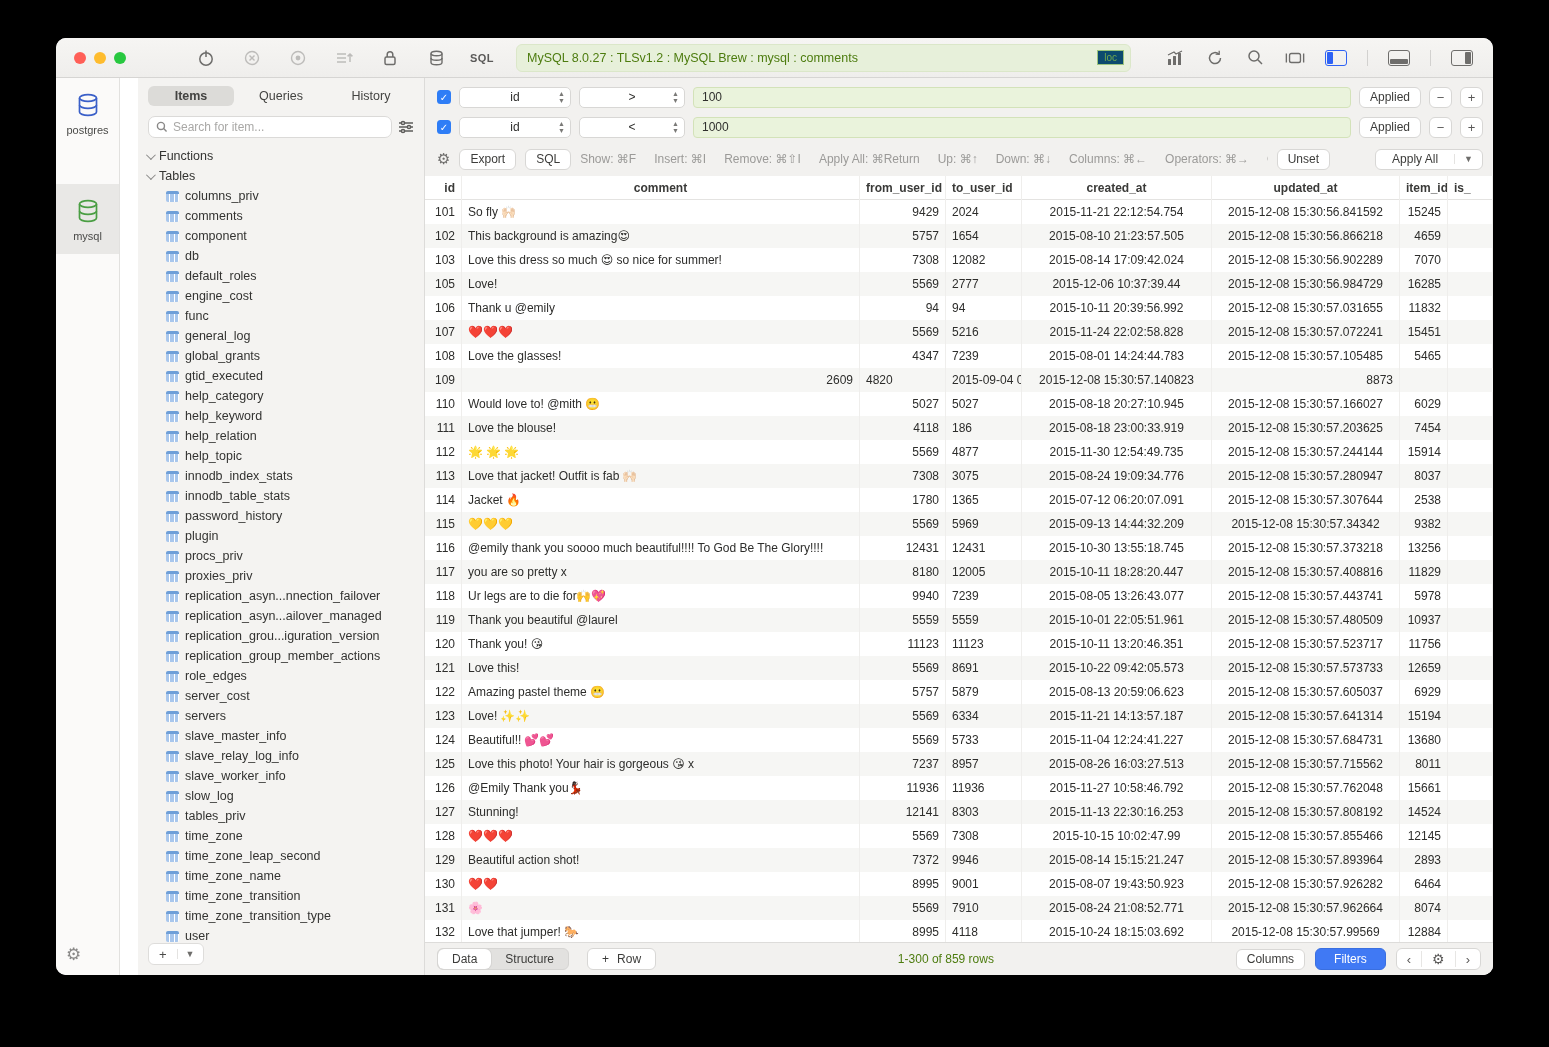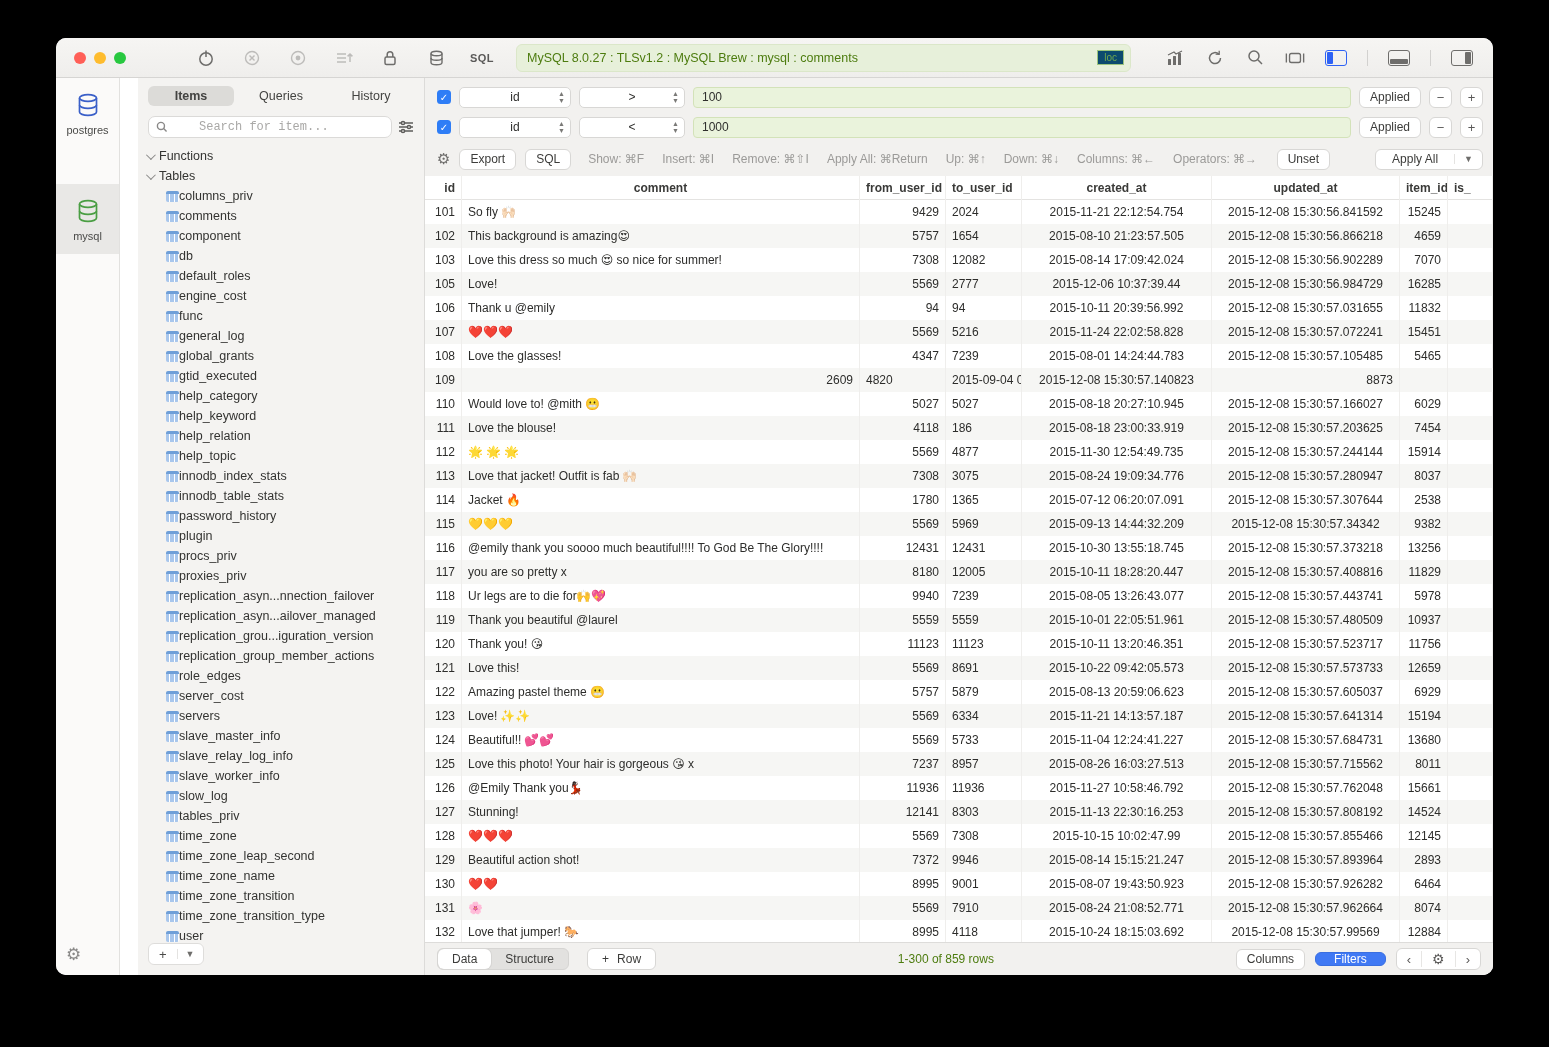--- a/index.html
+++ b/index.html
@@ -35,27 +35,27 @@
   .db-icon { width:26px; height:26px; }
   .rail-gear { position:absolute; left:10px; bottom:10px; font-size:17px; color:#8a8988; }
 
   
   .items-panel { position:absolute; left:82px; top:40px; bottom:0; width:287px; background:#f4f3f1; border-right:1px solid #dcdbd9; }
   .side-tabs { display:flex; align-items:center; padding:8px 10px 4px; gap:4px; }
   .side-tab { flex:1; text-align:center; font-size:12.5px; color:#434341; padding:3px 0; border-radius:6px; }
   .side-tab.active { background:#dcdbd8;font-weight:bold; }
   .searchbar { display:flex; align-items:center; margin:6px 10px 4px; gap:6px; }
   .search-field { flex:1; height:22px; background:#fff; border:1px solid #dbdad8; border-radius:7px; display:flex; align-items:center; padding:0 7px; gap:5px; }
-  .search-field input { border:none; outline:none; flex:1; font-size:12px; color:#3c3c3a; background:transparent; font-family:Liberation Mono, monospace;margin-left:26px; }
+  .search-field input { border:none; outline:none; flex:1; font-size:12px; color:#3c3c3a; background:transparent; font-family:Liberation Sans, sans-serif; }
   .search-field input::placeholder { color:#a9a8a6; }
   .sliders-icon { color:#5d5c5a; }
   .tree { padding:4px 0 0 8px; font-size:12.5px; color:#333331; }
   .tree-group { display:flex; align-items:center; height:20px; gap:4px; }
   .chev { width:7px; height:7px; border-right:1.6px solid #8a8988; border-bottom:1.6px solid #8a8988; transform:rotate(45deg) translateY(-2px); margin-right:2px; }
-  .tree-item { display:flex; align-items:center; height:20px; padding-left:20px; white-space:nowrap; }
+  .tree-item { display:flex; align-items:center; height:20px; padding-left:20px; gap:6px; white-space:nowrap; }
   .tbl-ic { width:13px; height:11px; border-radius:2px; background:
       linear-gradient(#6f9fd8 0 3px, transparent 3px),
       repeating-linear-gradient(90deg,#a8c6ec 0 3.4px,#fff 3.4px 4.3px),
       #a8c6ec; flex:none; }
   .add-table-btn { position:absolute; left:10px; bottom:10px; height:22px; background:#fff; border:1px solid #dedddb; border-radius:6px; display:flex; align-items:center; font-size:13px; color:#4a4a48; }
   .add-table-btn .plus { padding:0 10px; }
   .add-table-btn .dd { padding:0 8px; border-left:1px solid #e4e3e1; font-size:9px; color:#6e6d6b; }
 
   
   .main { position:absolute; left:369px; top:40px; right:0; bottom:0; background:#f2f1ef; }
@@ -63,42 +63,42 @@
   .filter-row:first-child { margin-top:8px; }
   .cbx { width:14px; height:14px; background:#2e7df6; border-radius:3.5px; color:#fff; font-size:10px; display:flex; align-items:center; justify-content:center; flex:none; }
   .selbox { height:21px; background:#fff; border:1px solid #d8d7d5; border-radius:5px; display:flex; align-items:center; justify-content:center; position:relative; font-size:12px; color:#2f2f2d; }
   .selbox.col { width:112px; } .selbox.op { width:106px; }
   .stepper { position:absolute; right:5px; top:2px; display:flex; flex-direction:column; line-height:7px; font-size:7px; color:#7a7977; }
   .val-input { flex:1; height:21px; background:#eaf3dc; border:1px solid #d3e2b9; border-radius:4px; font-size:12px; color:#2f2f2d; padding:0 8px; outline:none; font-family:inherit; }
   .pill-btn { height:21px; background:#fff; border:1px solid #d8d7d5; border-radius:6px; font-size:12px; color:#3c3c3a; display:flex; align-items:center; justify-content:center; padding:0 10px; }
   .mini-btn { width:23px; height:21px; background:#fff; border:1px solid #d8d7d5; border-radius:6px; font-size:13px; color:#5a5958; display:flex; align-items:center; justify-content:center; }
   .ftoolbar { display:flex; align-items:center; height:24px; margin:9px 10px 8px 12px; gap:9px; }
   .gear { font-size:15px; color:#6e6d6b; }
-  .hints { display:flex; gap:18px; font-size:12px; color:#9b9a98; flex:1; margin-left:8px; white-space:nowrap; overflow:hidden; }
+  .hints { display:flex; gap:18px; font-size:12px; color:#9b9a98; flex:1; white-space:nowrap; overflow:hidden; }
   .split-btn { height:21px; background:#fff; border:1px solid #d8d7d5; border-radius:6px; display:flex; align-items:center; font-size:12px; color:#3c3c3a;margin-left:36px; }
   .split-btn .lbl { padding:0 16px; }
   .split-btn .dd { padding:0 9px; border-left:1px solid #e4e3e1; font-size:9px; color:#6e6d6b; }
 
   
   .grid-area { position:absolute; left:0; right:0; top:98px; bottom:33px; background:#fff; overflow:hidden; }
   .grid-row { display:grid; grid-template-columns:37px 398px 86px 76px 190px 188px 48px 1fr; }
   .grid-head { height:24px; border-bottom:1px solid #e4e3e1; }
   .grid-head .cell { font-weight:bold; color:#3a3a38; }
   .cell { font-size:12px; color:#2d2d2b; padding:0 6px; height:24px; line-height:24px; white-space:nowrap; overflow:hidden; border-right:1px solid #efeeec; }
   .al-r { text-align:right; } .al-c { text-align:center; } .al-l { text-align:left; }
   .rows .grid-row:nth-child(even) { background:#f6f6f4; }
 
   
   .statusbar { position:absolute; left:0; right:0; bottom:0; height:33px; background:#f2f1ef; border-top:1px solid #dddcda; display:flex; align-items:center; padding:0 12px; gap:10px; }
   .seg { display:flex; height:22px; border:1px solid #d6d5d3; border-radius:6px; background:#e2e1df; overflow:hidden; font-size:12px; color:#3c3c3a; }
   .seg .opt { padding:0 14px; display:flex; align-items:center; }
   .seg .opt.active { background:#fff; border-radius:6px; box-shadow:0 0 0 1px #d6d5d3; }
   .addrow-btn { height:22px; background:#fff; border:1px solid #d8d7d5; border-radius:6px; font-size:12px; color:#3c3c3a; display:flex; align-items:center; padding:0 14px; gap:8px; margin-left:8px; }
   .rows-info { flex:1; text-align:center; font-size:12px; color:#4d7c0f; }
-  .filters-btn { height:14px; background:#4079f4; border:1px solid #3a6fe0; border-radius:6px; font-size:12px; color:#fff; display:flex; align-items:center; padding:0 18px; }
+  .filters-btn { height:22px; background:#4079f4; border:1px solid #3a6fe0; border-radius:6px; font-size:12px; color:#fff; display:flex; align-items:center; padding:0 18px; }
   .nav-group { height:22px; background:#fff; border:1px solid #d8d7d5; border-radius:6px; display:flex; align-items:center; color:#5a5958; }
   .nav-group > div { padding:0 10px; display:flex; align-items:center; font-size:13px; }
   .nav-group .mid { border-left:1px solid #e7e6e4; border-right:1px solid #e7e6e4; font-size:14px; }
 </style>
 </head>
 <body>
 
 <div class="window">
 
   <div class="titlebar">

